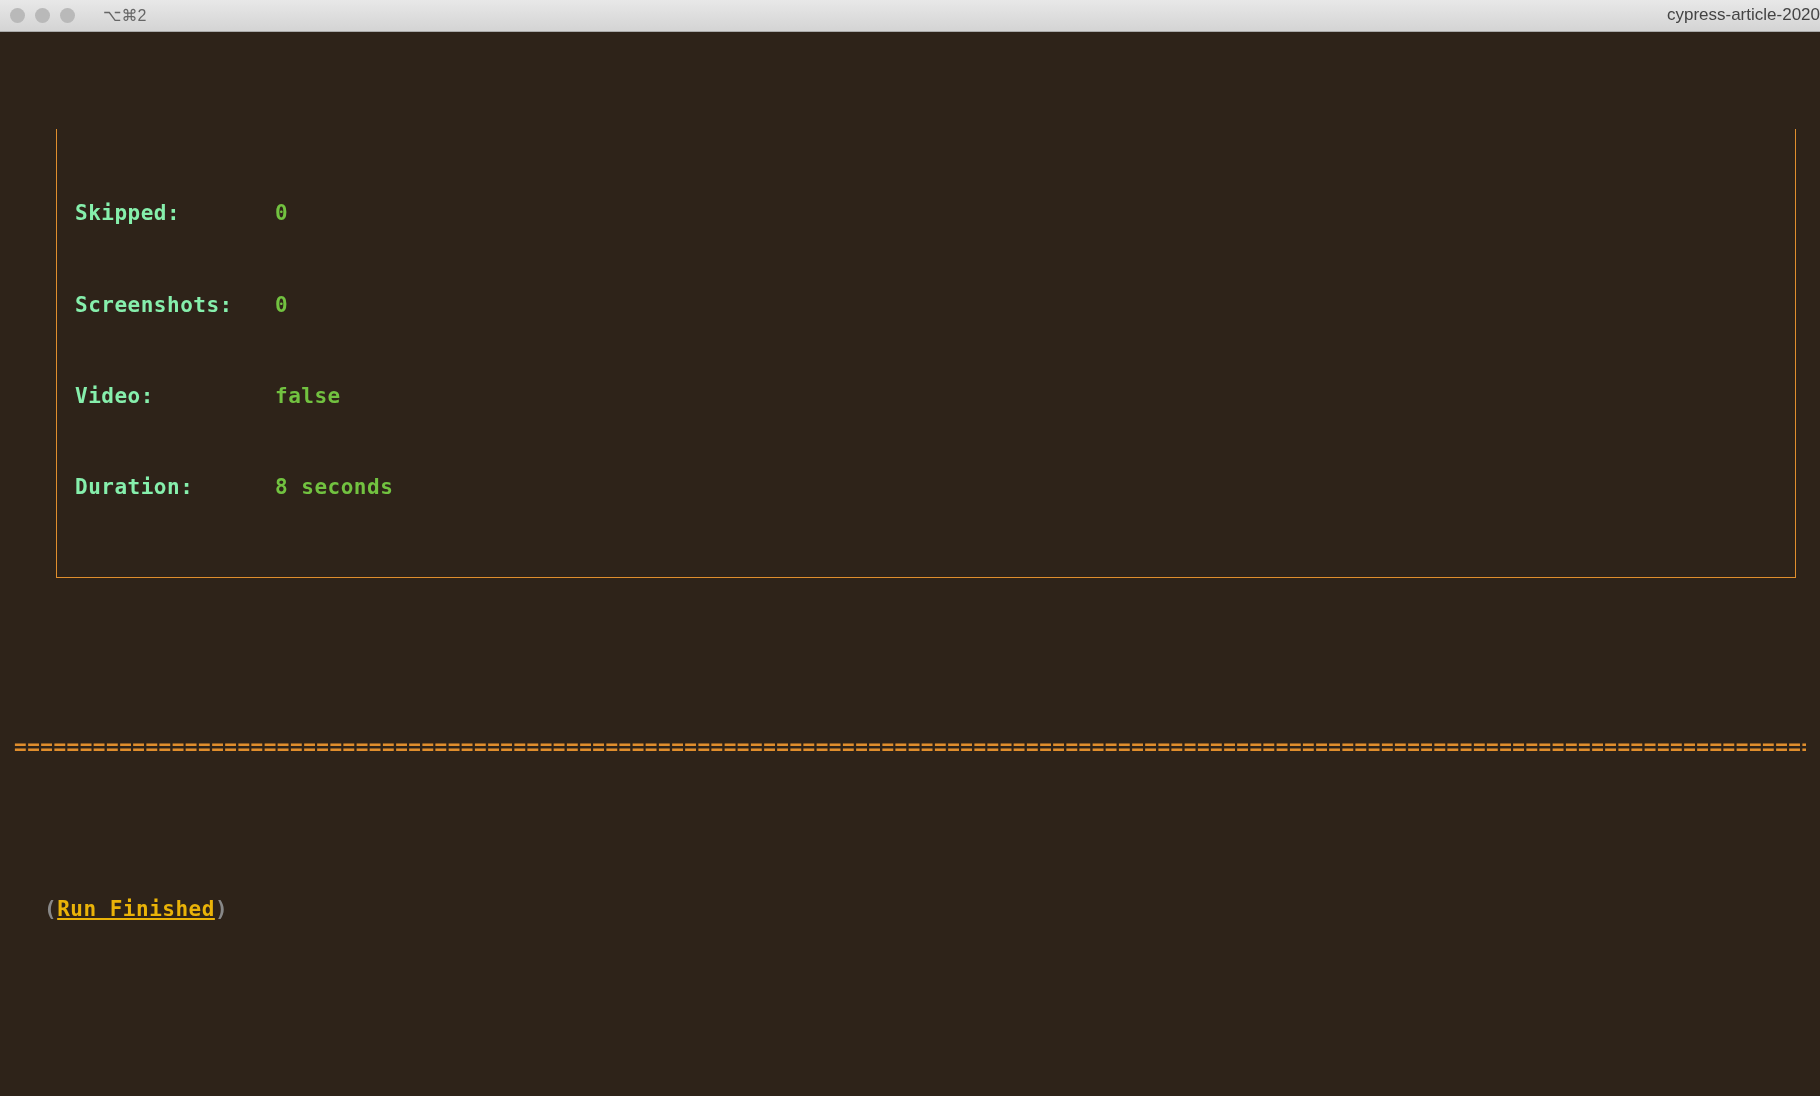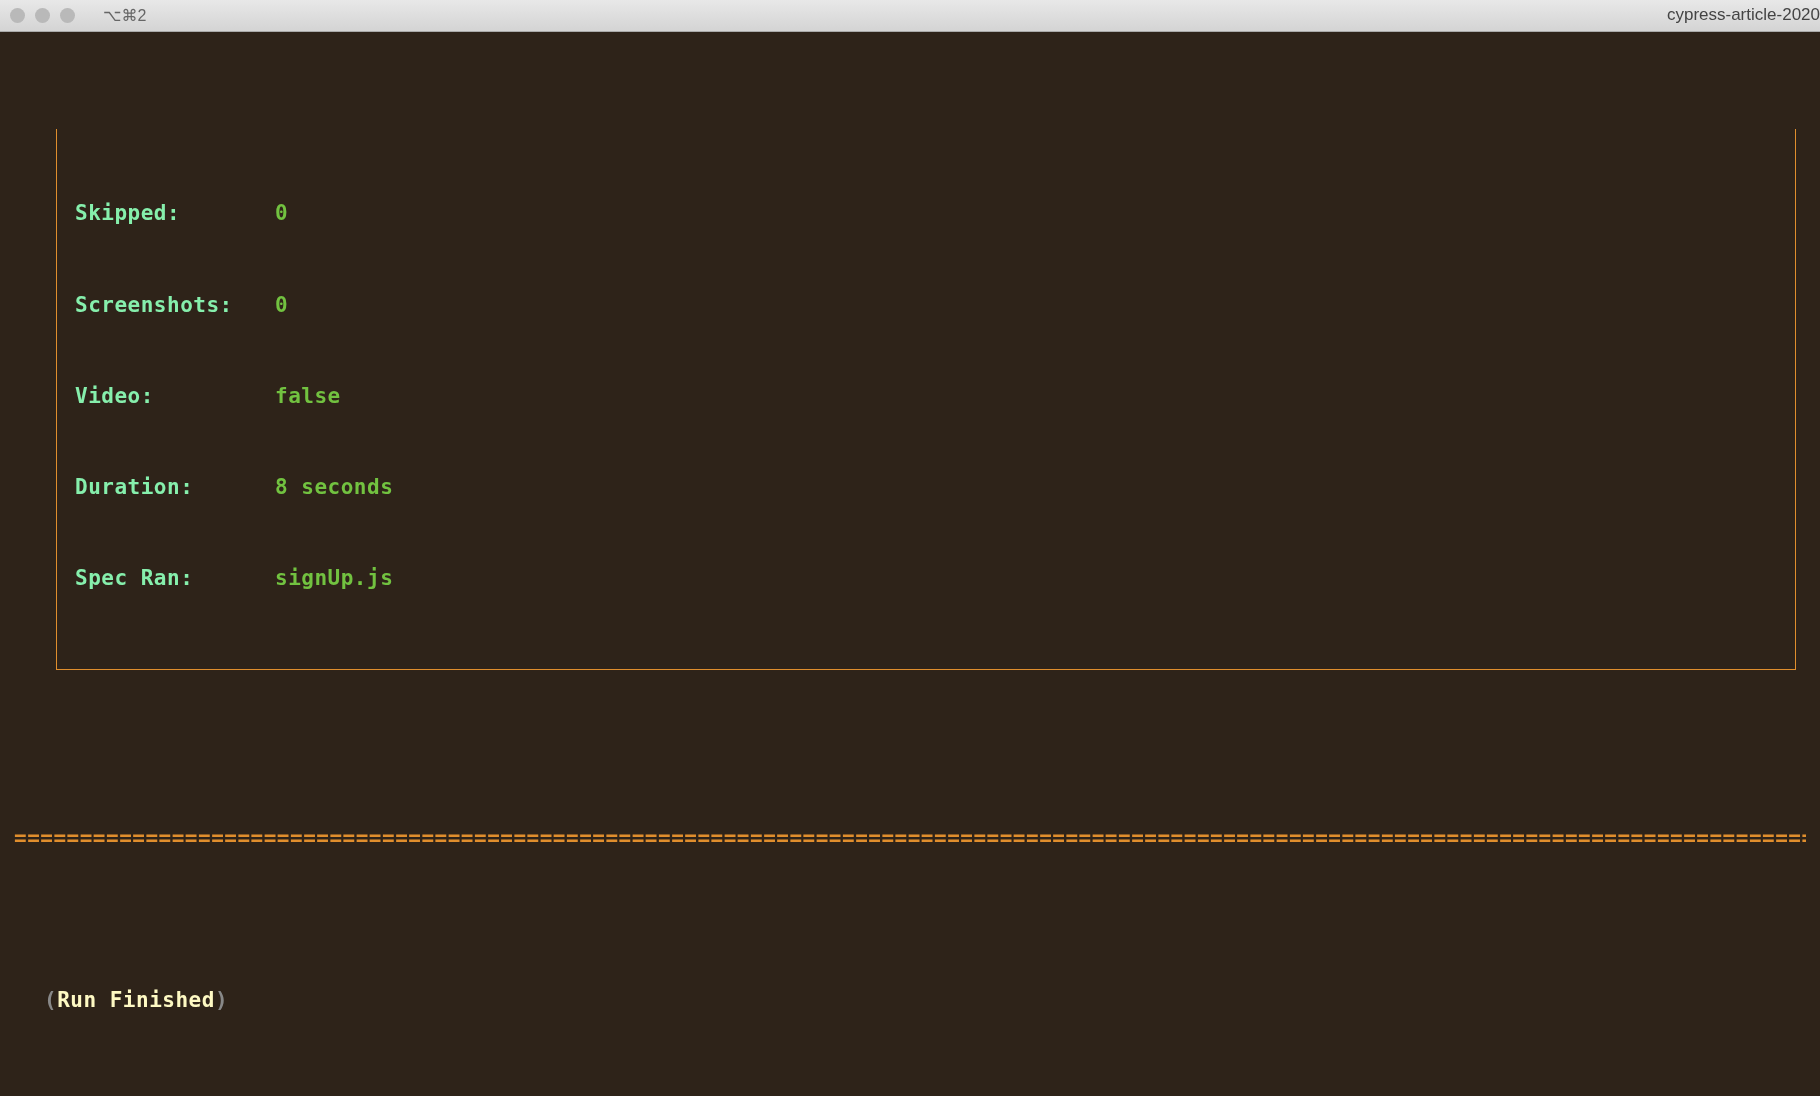--- a/index.html
+++ b/index.html
@@ -64,21 +64,21 @@
     white-space: nowrap;
   }
 
   .run-finished {
     margin-top: 40px;
     margin-left: 30px;
     color: #888;
     font-weight: bold;
   }
   .run-finished .paren { color: #888; }
-  .run-finished .txt { color: #fef9c3; }
+  .run-finished .txt { color: #eab308; text-decoration: underline; }
 </style>
 </head>
 <body>
 
 <div class="titlebar">
   <div class="lights">
     <div class="dot"></div>
     <div class="dot"></div>
     <div class="dot"></div>
   </div>
@@ -98,24 +98,20 @@
       <span class="stats-val-green">0</span>
     </div>
     <div class="stats-row">
       <span class="stats-label">Video:</span>
       <span class="stats-val-green">false</span>
     </div>
     <div class="stats-row">
       <span class="stats-label">Duration:</span>
       <span class="stats-val-green">8 seconds</span>
     </div>
-    <div class="stats-row">
-      <span class="stats-label">Spec Ran:</span>
-      <span class="stats-val-green">signUp.js</span>
-    </div>
   </div>
 
   <div class="rule">================================================================================================================================================</div>
 
   <div class="run-finished"><span class="paren">(</span><span class="txt">Run Finished</span><span class="paren">)</span></div>
 
   
 
   
 

